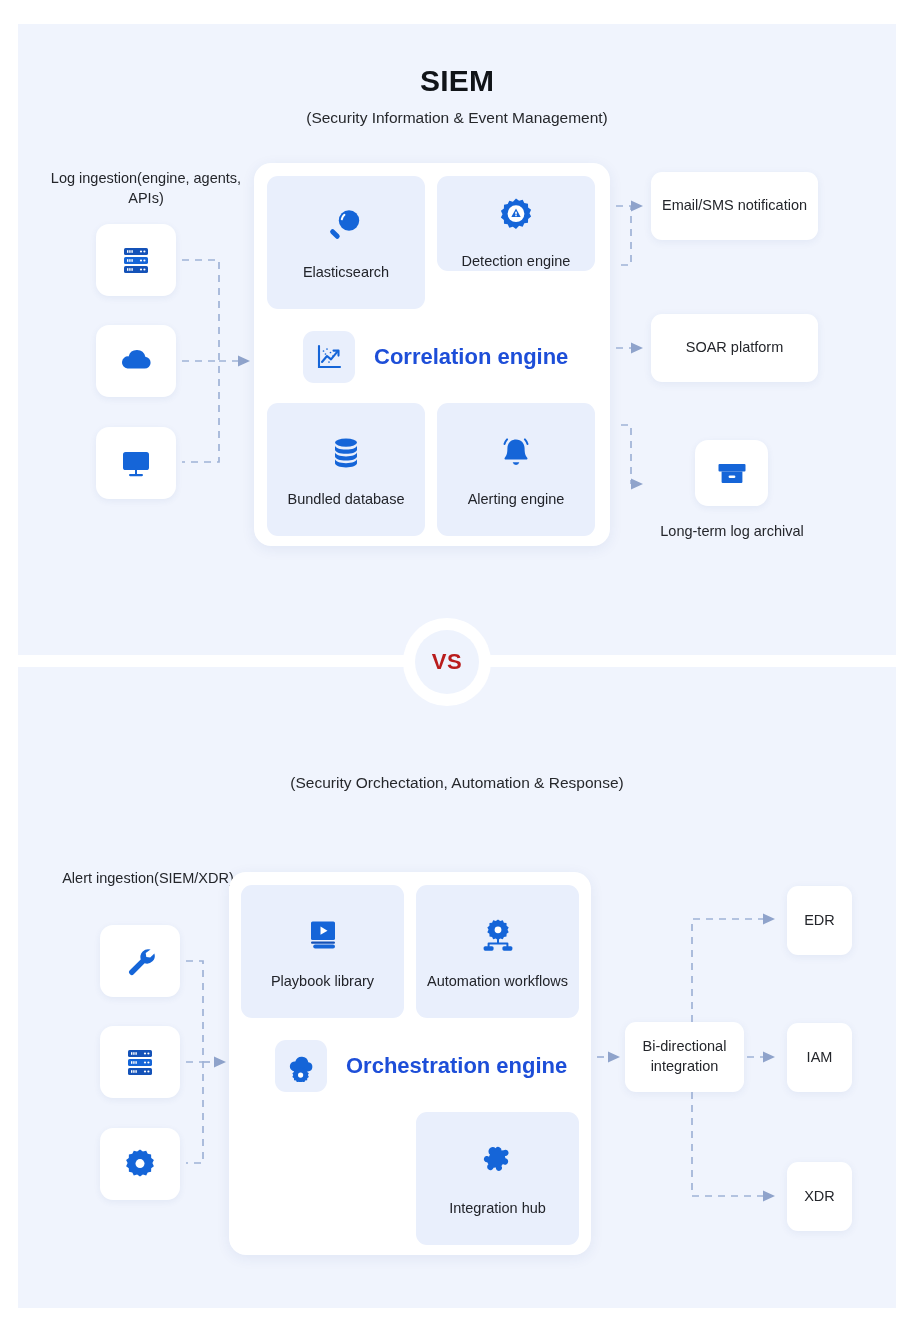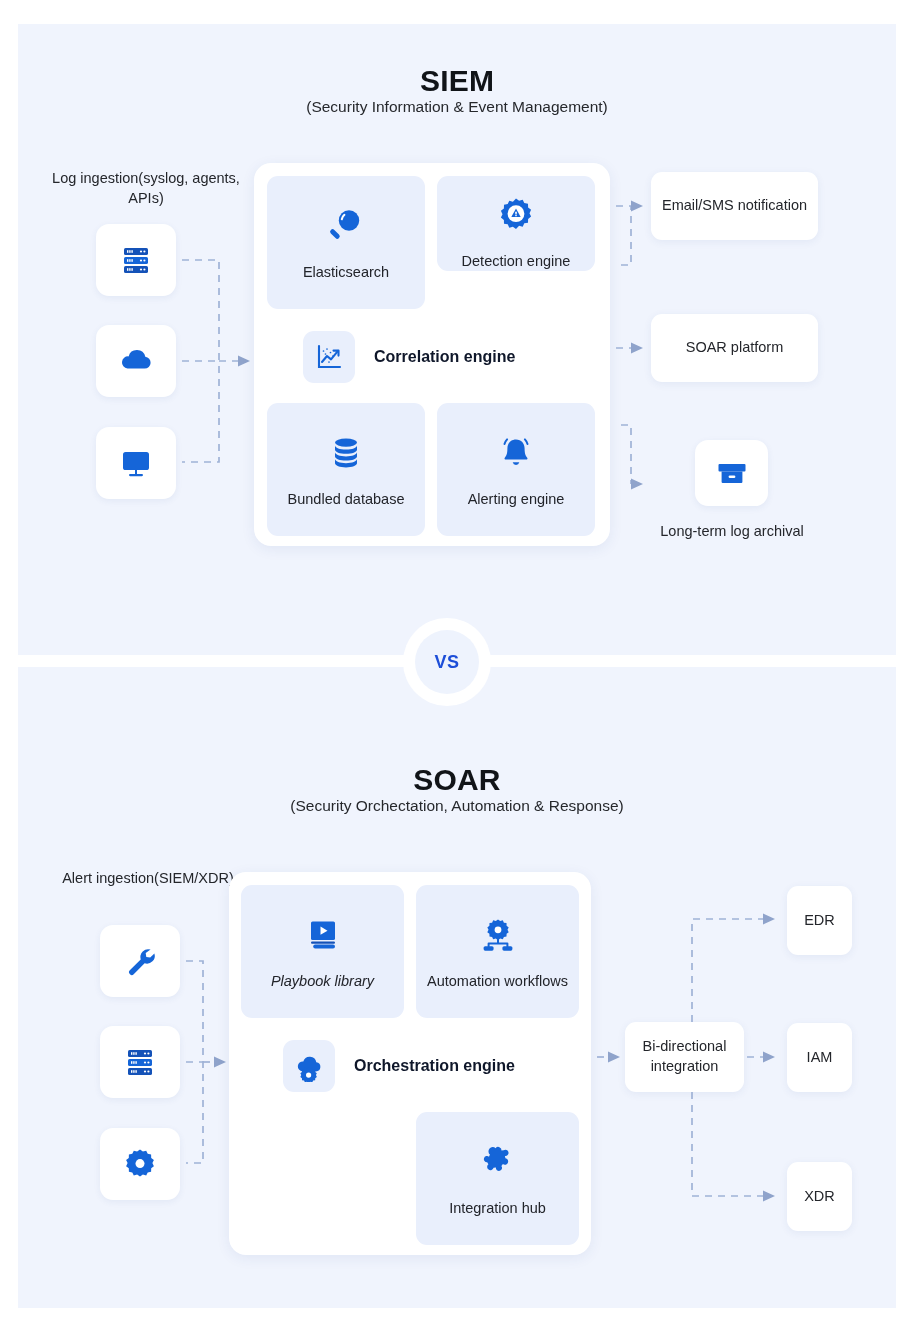--- a/index.html
+++ b/index.html
@@ -19,21 +19,21 @@
   }
   #panel-siem { top: 24px;  height: 631px; }
   #panel-soar { top: 667px; height: 641px; }
 
   
   .title-block { position: absolute; left: 0; width: 878px; text-align: center; }
   .big-title {
     font-size: 30px; font-weight: bold; color: #111418; letter-spacing: .2px;
   }
   .sub-title {
-    font-size: 15.5px; color: #26282c; 
+    font-size: 15.5px; color: #26282c; margin-top: 11px;
   }
 
   
   .icon-tile {
     position: absolute;
     background: #ffffff;
     border-radius: 13px;
     box-shadow: 0 2px 7px rgba(40,70,140,.07);
     display: flex; align-items: center; justify-content: center;
   }
@@ -71,21 +71,21 @@
     margin-top: 14px;
   }
 
   
   .engine-row { position: absolute; display: flex; align-items: center; }
   .engine-chip {
     width: 52px; height: 52px; border-radius: 11px; background: #e9effc;
     display: flex; align-items: center; justify-content: center; flex: 0 0 auto;
   }
   .engine-label {
-    font-size: 16px; font-weight: bold; color: #0f172a; margin-left: 19px;
+    font-size: 22px; font-weight: bold; color: #1d4ed8; margin-left: 19px;
     white-space: nowrap;
   }
 
   
   .cap {
     position: absolute; text-align: center;
     font-size: 14.5px; color: #24262b; line-height: 1.38;
   }
 
   
@@ -93,40 +93,40 @@
     position: absolute; left: 403px; top: 618px;
     width: 88px; height: 88px; border-radius: 50%;
     background: #ffffff;
     display: flex; align-items: center; justify-content: center;
     z-index: 6;
   }
   #vs-inner {
     width: 64px; height: 64px; border-radius: 50%;
     background: #eef3fd;
     display: flex; align-items: center; justify-content: center;
-    font-size: 18px; font-weight: bold; color: #1d4ed8; letter-spacing: .5px;
+    font-size: 22px; font-weight: bold; color: #b91c1c; letter-spacing: .5px;
   }
 
   svg.conn { position: absolute; overflow: visible; pointer-events: none; }
   .dash { stroke: #9fb2d6; stroke-width: 1.7; stroke-dasharray: 7 6; fill: none; }
   .arrowfill { fill: #8fa3cb; }
 </style>
 </head>
 <body>
 
 <div id="stage">
 
   <div class="panel" id="panel-siem"></div>
 
   <div class="title-block" style="left:18px; top:64px;">
     <div class="big-title">SIEM</div>
     <div class="sub-title">(Security Information &amp; Event Management)</div>
   </div>
 
-  <div class="cap" style="left:46px; top:168px; width:200px;">Log ingestion(syslog, agents, APIs)</div>
+  <div class="cap" style="left:46px; top:168px; width:200px;">Log ingestion(engine, agents, APIs)</div>
 
   <div class="icon-tile" style="left:96px; top:224px; width:80px; height:72px;">
     <svg width="40" height="40" viewBox="0 0 40 40">
       <rect x="8" y="8" width="24" height="7" rx="1.6" fill="#1452b8"></rect>
       <rect x="8" y="17" width="24" height="7" rx="1.6" fill="#1565d8"></rect>
       <rect x="8" y="26" width="24" height="7" rx="1.6" fill="#1452b8"></rect>
       <g fill="#ffffff">
         <rect x="11" y="10.2" width="1.4" height="2.6"></rect>
           <rect x="13.2" y="10.2" width="1.4" height="2.6"></rect>
           <rect x="15.4" y="10.2" width="1.4" height="2.6"></rect>
@@ -258,21 +258,20 @@
   </div>
   <div class="cap" style="left:641px; top:521px; width:182px;">Long-term log archival</div>
 
   <div id="vs-badge">
     <div id="vs-inner">VS</div>
   </div>
 
   <div class="panel" id="panel-soar"></div>
 
   <div class="title-block" style="left:18px; top:763px;">
-    <div class="big-title">SOAR</div>
     <div class="sub-title">(Security Orchectation, Automation &amp; Response)</div>
   </div>
 
   <div class="cap" style="left:48px; top:868px; width:200px;">Alert ingestion(SIEM/XDR)</div>
 
   <div class="icon-tile" style="left:100px; top:925px; width:80px; height:72px;">
     <svg width="40" height="40" viewBox="0 0 40 40">
       <path d="M30.6 8.6a7.9 7.9 0 0 0-9.9 9.8L9.8 29.3a2.6 2.6 0 0 0 0 3.7l.2.2a2.6 2.6 0 0 0 3.7 0l10.9-10.9a7.9 7.9 0 0 0 9.8-9.9l-4.2 4.2-3.9-.6-.6-3.9z" fill="#1565d8"></path>
     </svg>
   </div>
@@ -311,42 +310,42 @@
 
   <svg class="conn" style="left:0; top:0;" width="914" height="1332">
     <path class="dash" d="M186 961 H203 V1163 H186"></path>
     <path class="dash" d="M186 1062 H203"></path>
     <path class="dash" d="M203 1062 H214"></path>
     <polygon class="arrowfill" points="214,1056.5 226,1062 214,1067.5"></polygon>
   </svg>
 
   <div class="core-panel" style="left:229px; top:872px; width:362px; height:383px;"></div>
 
-  <div class="feat-card" style="left:241px; top:885px; width:163px; height:133px;font-style:italic;">
+  <div class="feat-card" style="left:241px; top:885px; width:163px; height:133px;">
     <svg width="46" height="46" viewBox="0 0 46 46">
       <rect x="11" y="9.5" width="24" height="18.5" rx="1.6" fill="#1565d8"></rect>
       <path d="M20.5 14.6l7 4.1-7 4.1z" fill="#ffffff"></path>
       <rect x="11" y="29.6" width="24" height="2.2" rx="1.1" fill="#1452b8"></rect>
       <rect x="13.2" y="32.6" width="21.8" height="4" rx="2" fill="#1565d8"></rect>
     </svg>
     <div class="lbl">Playbook library</div>
   </div>
 
   <div class="feat-card" style="left:416px; top:885px; width:163px; height:133px;align-items:center;">
     <svg width="46" height="46" viewBox="0 0 46 46">
       <path fill="#1565d8" d="M23 7.4l2.2 1.6 2.6-.7 1.1 2.4 2.6.4.1 2.7 2.1 1.6-1.2 2.4 1.2 2.4-2.1 1.6-.1 2.7-2.6.4-1.1 2.4-2.6-.7-2.2 1.6-2.2-1.6-2.6.7-1.1-2.4-2.6-.4-.1-2.7-2.1-1.6 1.2-2.4-1.2-2.4 2.1-1.6.1-2.7 2.6-.4 1.1-2.4 2.6.7z"></path>
       <circle cx="23" cy="17.8" r="3.4" fill="#ffffff"></circle>
       <path d="M23 27.5v4.1M13.6 31.6h18.8M13.6 31.6v3M32.4 31.6v3" stroke="#1565d8" stroke-width="2" fill="none" stroke-linecap="round"></path>
       <rect x="8.6" y="34.2" width="10" height="4.5" rx="1.6" fill="#1565d8"></rect>
       <rect x="27.4" y="34.2" width="10" height="4.5" rx="1.6" fill="#1565d8"></rect>
     </svg>
     <div class="lbl">Automation workflows</div>
   </div>
 
-  <div class="engine-row" style="left:275px; top:1040px;margin-left:8px;">
+  <div class="engine-row" style="left:275px; top:1040px;">
     <div class="engine-chip">
       <svg width="32" height="32" viewBox="0 0 32 32">
         <path d="M9.4 21.4h13.4a4.6 4.6 0 0 0 .5-9.17A6.7 6.7 0 0 0 10.3 11.4a4.6 4.6 0 0 0-.9 10Z" fill="#1565d8"></path>
         <path fill="#1565d8" d="M15.6 17.1l1.7 1.2 2-.55.85 1.85 2 .3.1 2.05 1.6 1.25-.9 1.85.9 1.85-1.6 1.25-.1 2.05-2 .3-.85 1.85-2-.55-1.7 1.2-1.7-1.2-2 .55-.85-1.85-2-.3-.1-2.05-1.6-1.25.9-1.85-.9-1.85 1.6-1.25.1-2.05 2-.3.85-1.85 2 .55z"></path>
         <circle cx="15.6" cy="25.1" r="2.6" fill="#ffffff"></circle>
       </svg>
     </div>
     <div class="engine-label">Orchestration engine</div>
   </div>
 

